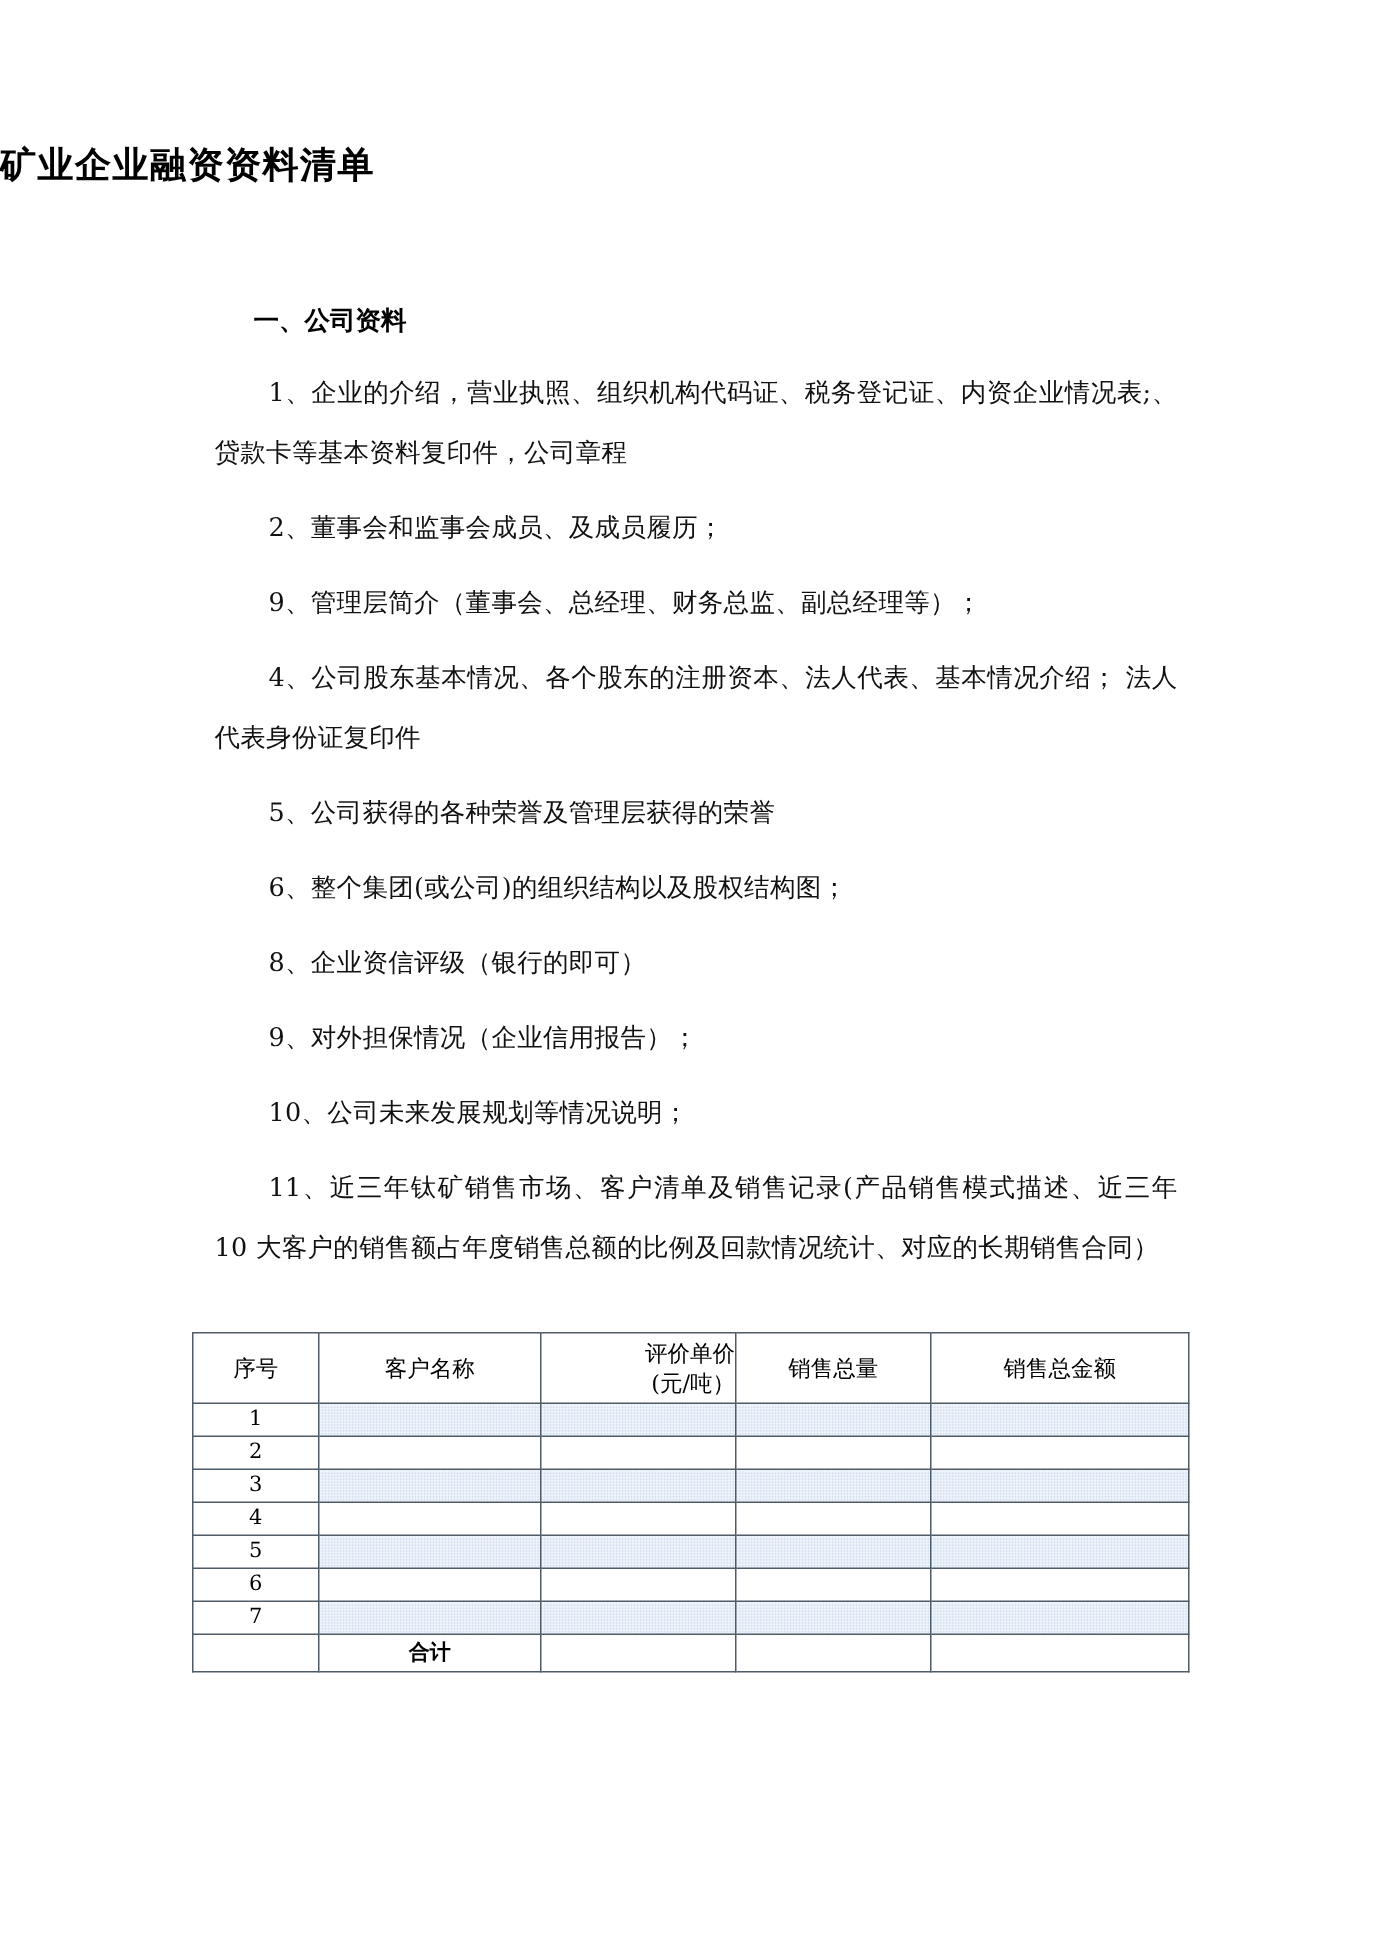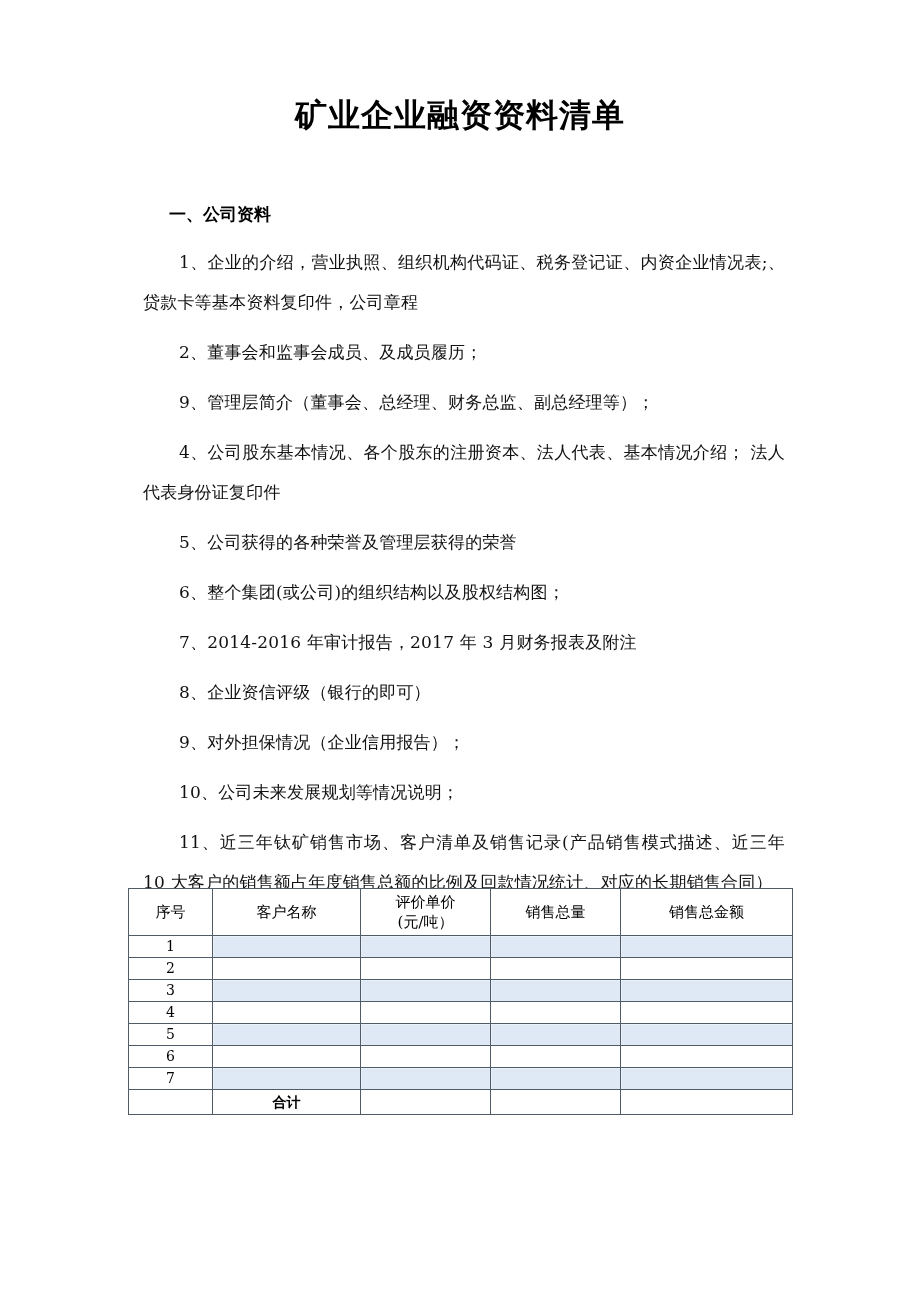--- a/index.html
+++ b/index.html
@@ -19,24 +19,23 @@
     box-sizing: border-box;
     overflow: hidden;
   }
 
   
   .doc-title {
     position: absolute;
     top: 74px;
     left: 0;
     width: 920px;
-    text-align: center;
     font-family: "DejaVu Sans", "Liberation Sans", sans-serif;
     font-weight: bold;
-    font-size: 32px;
+    font-size: 24px;
     letter-spacing: 1px;
     line-height: 40px;
     color: #000000;
   }
 
   
   .body-block {
     position: absolute;
     top: 196px;
     left: 133px;
@@ -108,21 +107,21 @@
     height: 24px;
     line-height: 24px;
     font-weight: bold;
   }
   .col-idx  { width: 84px; }
   .col-name { width: 148px; }
   .col-price{ width: 130px; }
   .col-qty  { width: 130px; }
   .col-amt  { width: 172px; }
 
-  .hdr-line2 { display: block; }
+  .hdr-line2 { display: block; text-align: right; }
 
   
   .tail-block {
     position: absolute;
     left: 133px;
     top: 1122px;
     width: 662px;
   }
 </style>
 </head>
@@ -135,21 +134,20 @@
   <div class="body-block">
 
     <p class="section-heading">一、公司资料</p>
 
     <p class="para">1、企业的介绍，营业执照、组织机构代码证、税务登记证、内资企业情况表;、贷款卡等基本资料复印件，公司章程</p>
     <p class="para">2、董事会和监事会成员、及成员履历；</p>
     <p class="para">9、管理层简介（董事会、总经理、财务总监、副总经理等）；</p>
     <p class="para">4、公司股东基本情况、各个股东的注册资本、法人代表、基本情况介绍； 法人代表身份证复印件</p>
     <p class="para">5、公司获得的各种荣誉及管理层获得的荣誉</p>
     <p class="para">6、整个集团(或公司)的组织结构以及股权结构图；</p>
-    <p class="para">7、2014-2016 年审计报告，2017 年 3 月财务报表及附注</p>
     <p class="para">8、企业资信评级（银行的即可）</p>
     <p class="para">9、对外担保情况（企业信用报告）；</p>
     <p class="para">10、公司未来发展规划等情况说明；</p>
     <p class="para">11、近三年钛矿销售市场、客户清单及销售记录(产品销售模式描述、近三年 10 大客户的销售额占年度销售总额的比例及回款情况统计、对应的长期销售合同）</p>
 
   </div>
 
   <div class="sales-table-wrap">
     <table class="sales-table">
       <colgroup>

